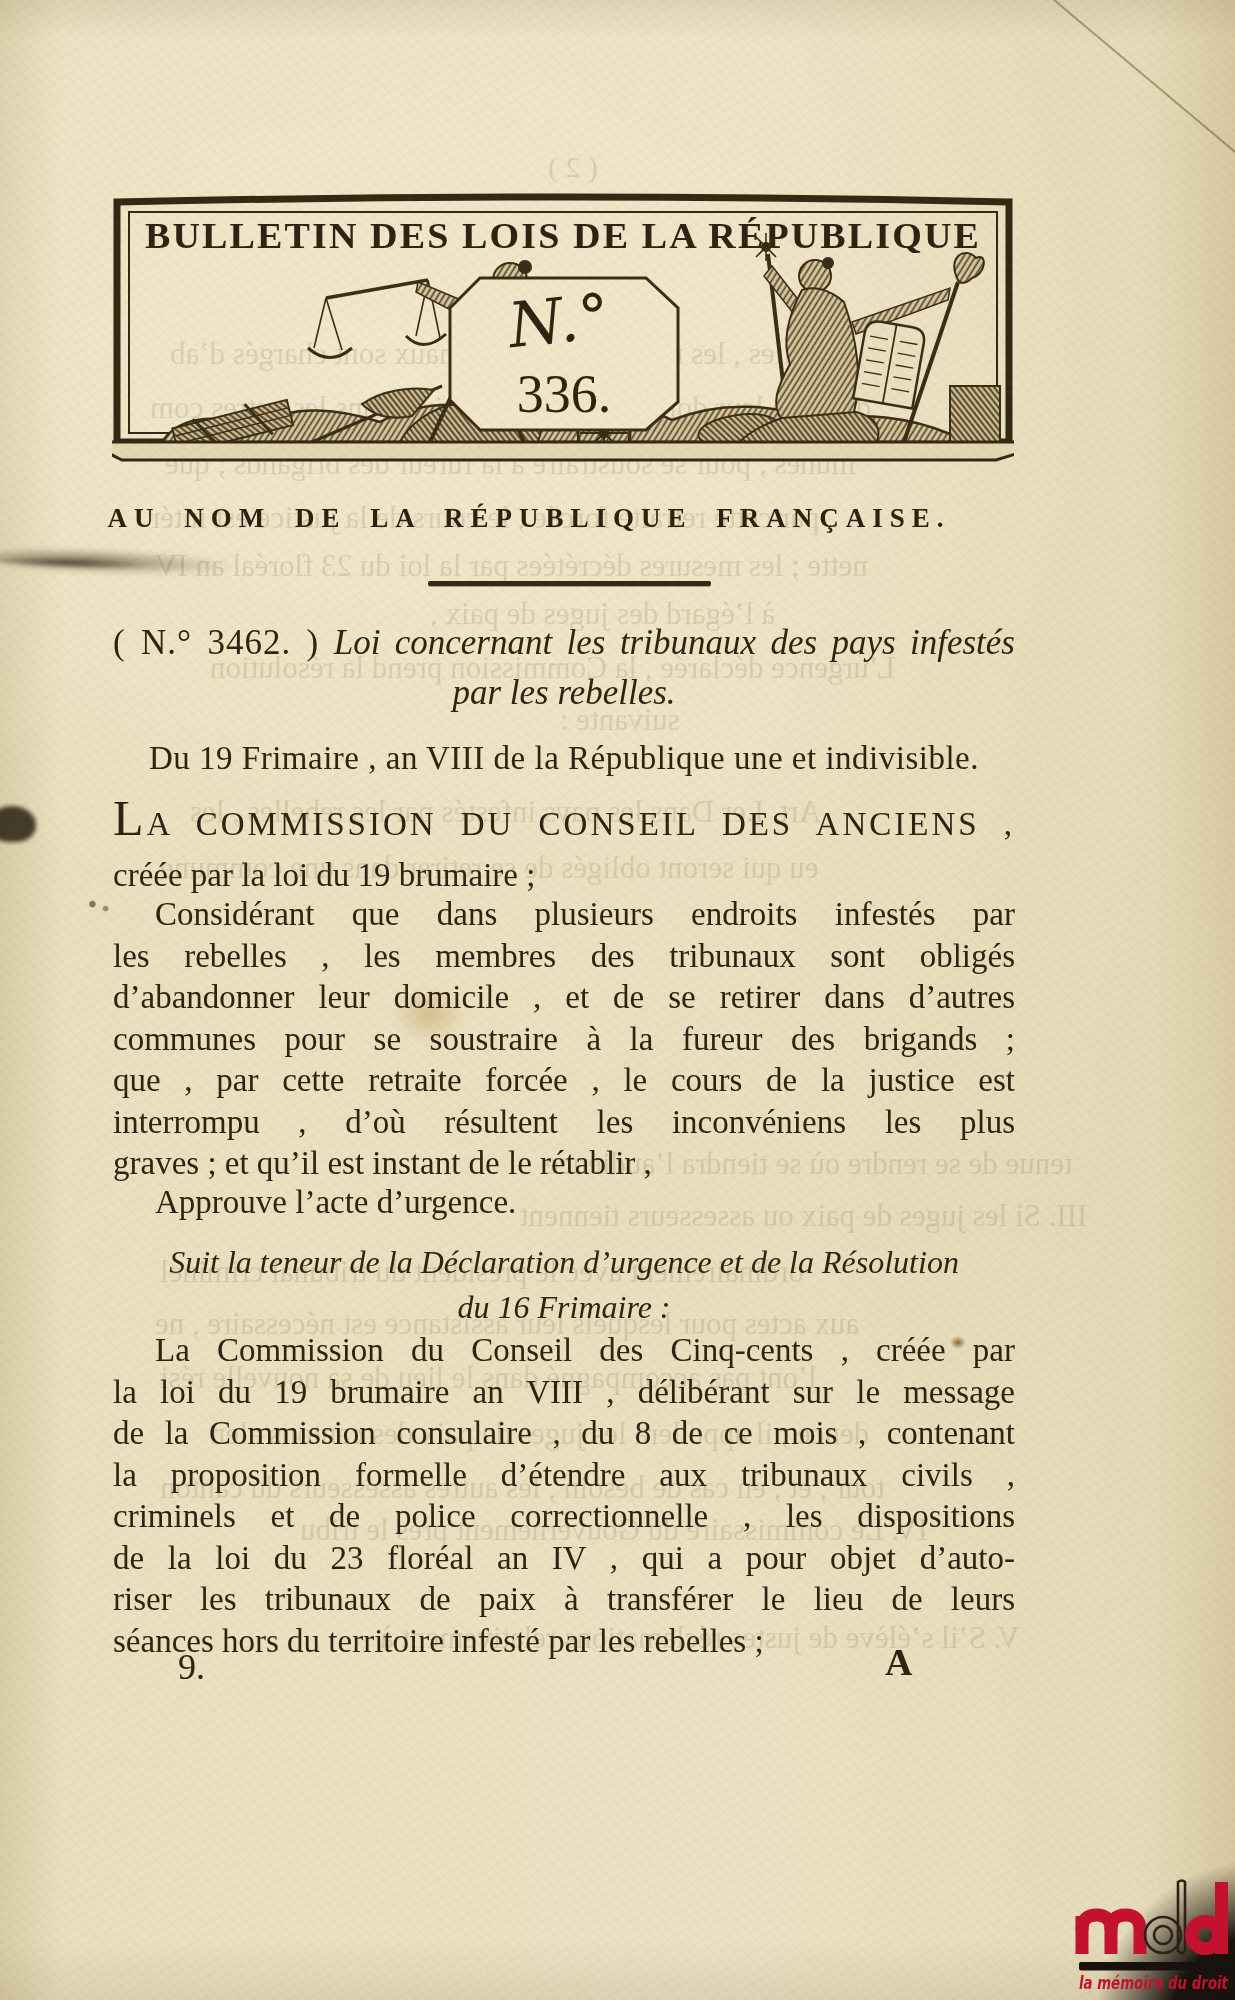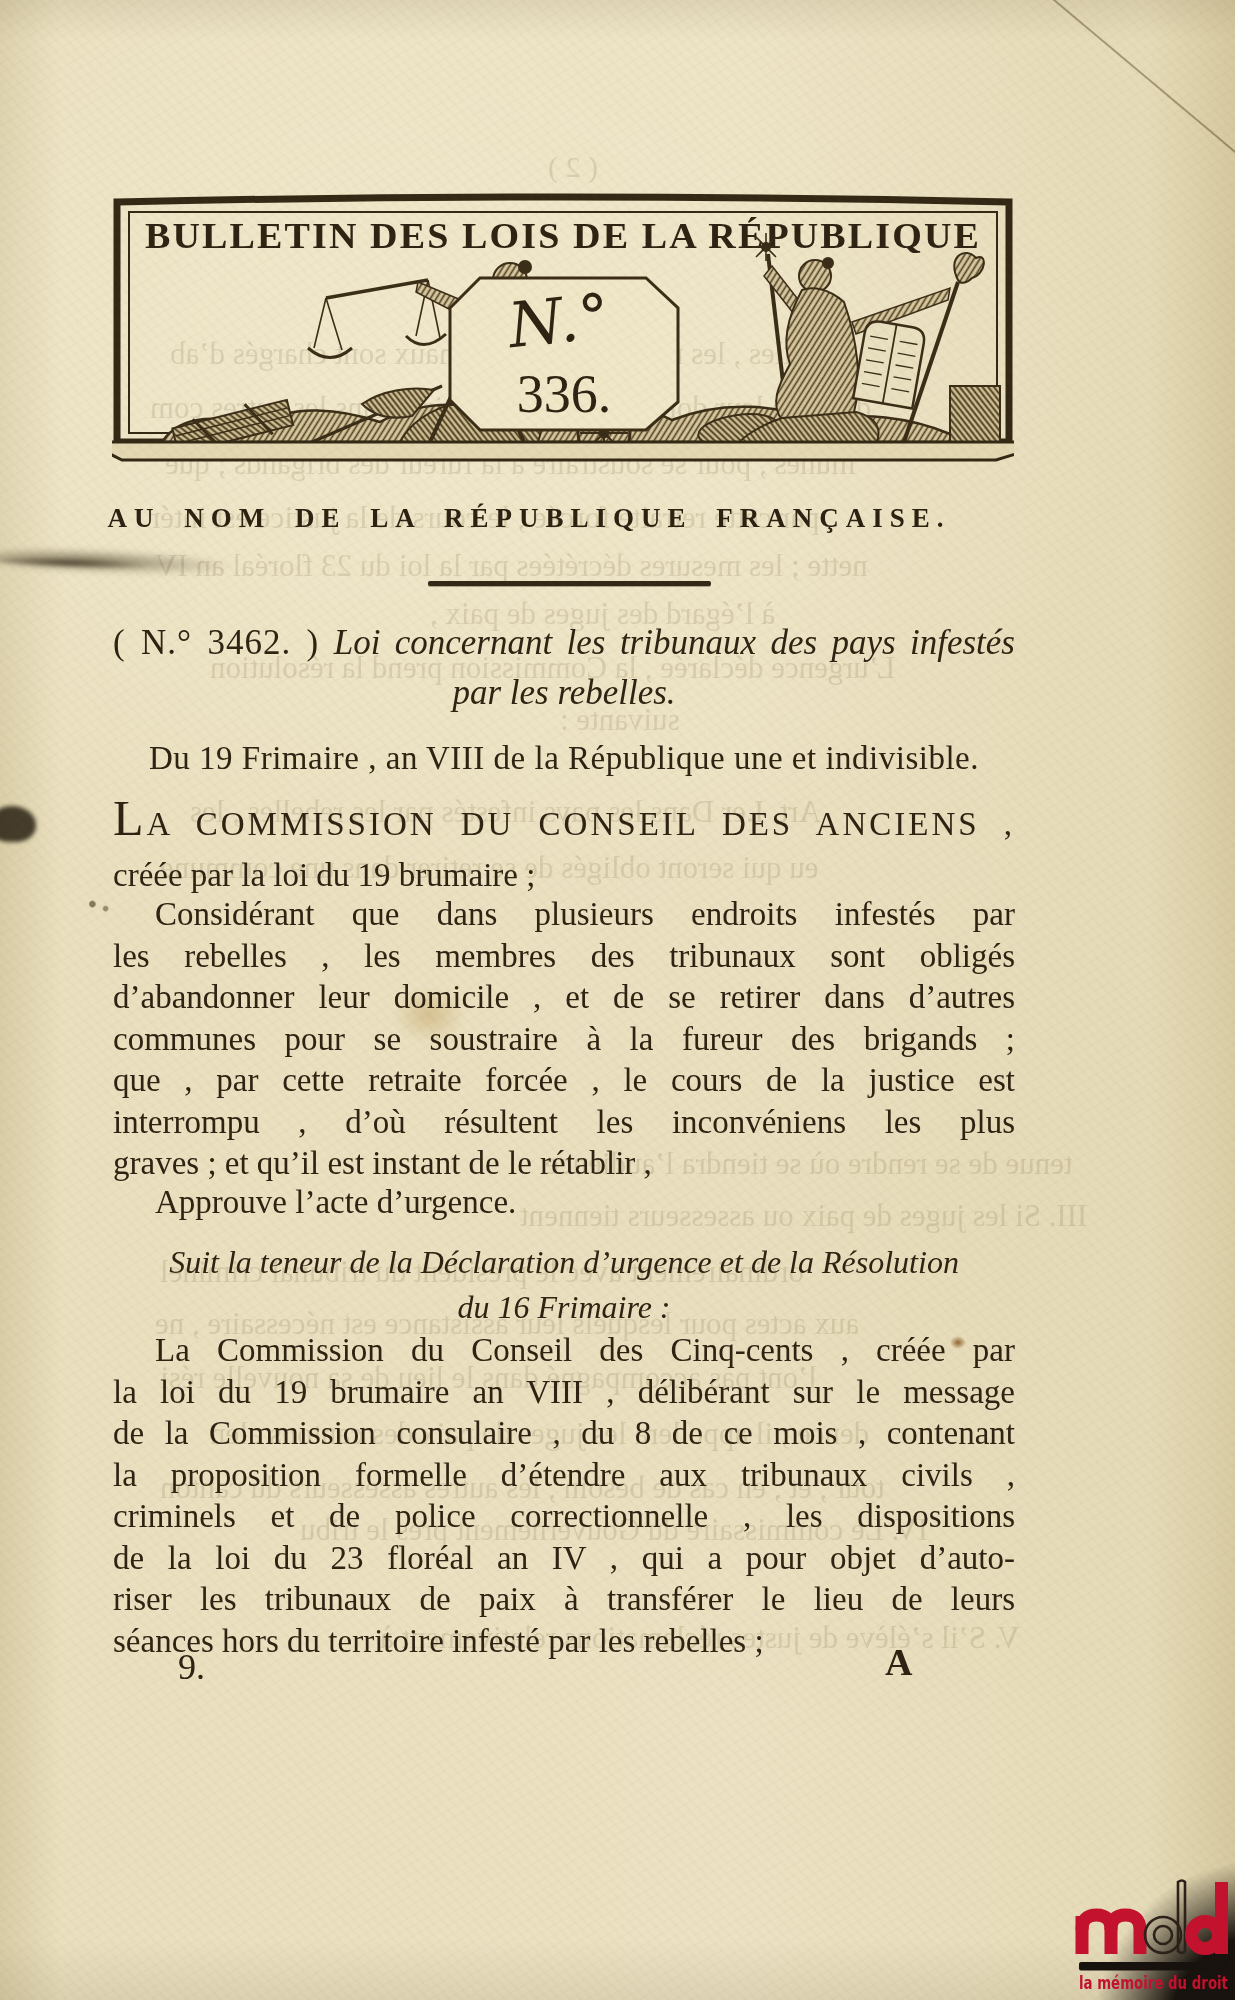--- a/index.html
+++ b/index.html
@@ -76,21 +76,21 @@
   #dots-margin{left:84px;top:896px;width:30px;height:18px;
     background:radial-gradient(circle at 28% 45%, rgba(50,40,18,.55) 2.5px, rgba(0,0,0,0) 4px),
                radial-gradient(circle at 72% 70%, rgba(50,40,18,.45) 2px, rgba(0,0,0,0) 3.5px);}
   #stain-yellow{left:392px;top:986px;width:74px;height:58px;border-radius:50%;
     background:radial-gradient(closest-side, rgba(188,148,66,.34), rgba(188,148,66,0));filter:blur(2px);}
   #dot-res{left:950px;top:1336px;width:16px;height:13px;border-radius:50%;
     background:radial-gradient(closest-side, rgba(142,92,28,.85), rgba(142,92,28,0));}
   #fold-line{left:1052px;top:-3px;width:260px;height:2px;background:rgba(112,100,68,.5);
     transform:rotate(40deg);transform-origin:0 0;filter:blur(.4px);}
   
-  #mdd{left:1072px;top:1858px;width:163px;height:140px;z-index:7;}
+  #mdd{left:1072px;top:1858px;width:163px;height:140px;z-index:7;font-style:italic;}
 </style>
 </head>
 <body>
 
 <div id="page">
 
   <div id="bleed">
       <div class="bleed-line" style="top: 150px; left: 548px; font-size: 30px;">( 2 )</div>
       <div class="bleed-line" style="top: 336px; left: 170px;">rebelles , les membres des tribunaux sont chargés d’ab</div>
       <div class="bleed-line" style="top: 390px; left: 150px;">donnera leur domicile , et de se retirer dans les autres com</div>

